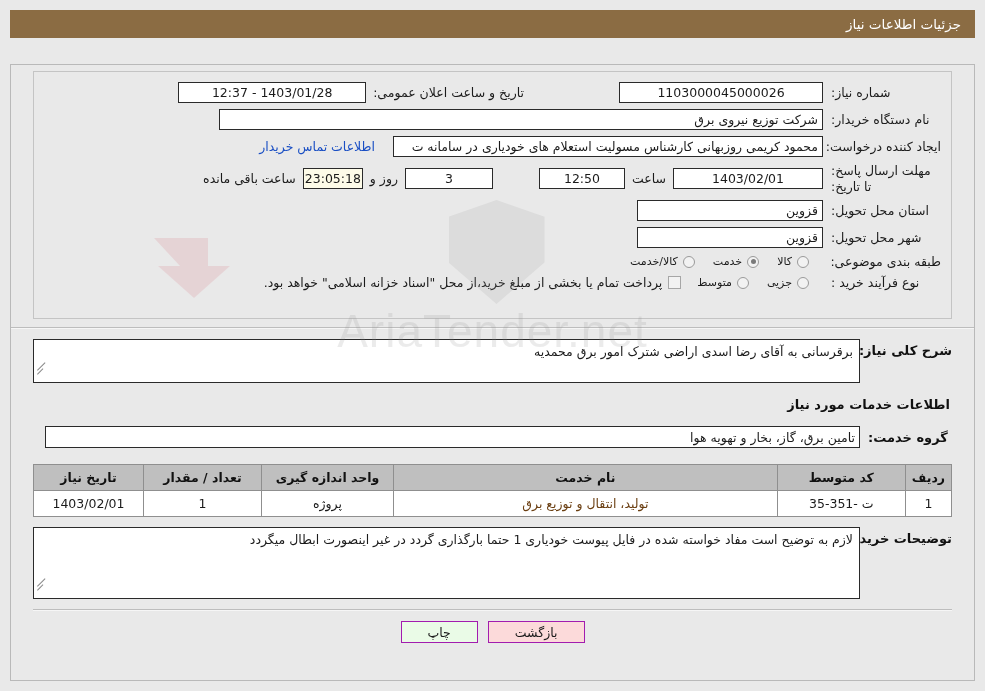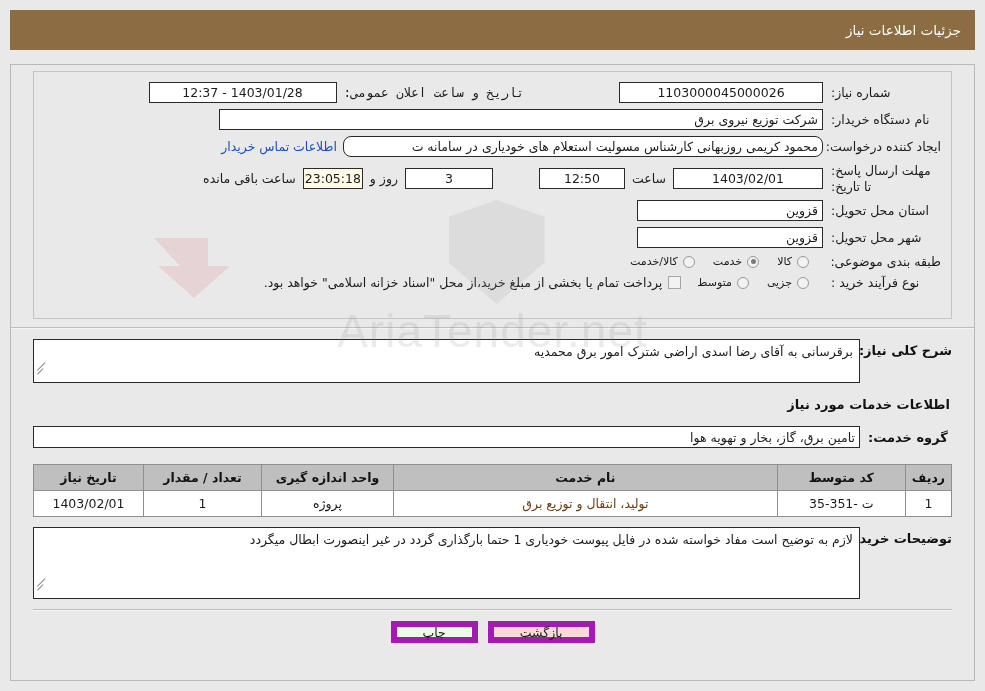--- a/index.html
+++ b/index.html
@@ -14,21 +14,21 @@
     position: relative;
     width: 985px; height: 691px;
     background: #e9e9e9;
     overflow: hidden;
   }
 
   
   .titlebar {
     position: absolute;
     top: 10px; right: 10px; left: 10px;
-    height: 40px;
+    height: 28px;
     background: #8b6c43;
     color: #ffffff;
     display: flex;
     align-items: center;
     justify-content: flex-start;
     padding: 0 14px;
     font-size: 13.5px;
     letter-spacing: 0;
   }
 
@@ -82,21 +82,21 @@
     height: 21px;
     font-size: 12.5px;
     color: #1b1b1b;
     display: flex;
     align-items: center;
     justify-content: center;
     padding: 0 4px;
     overflow: hidden;
     white-space: nowrap;
   }
-  .fld.right { justify-content: flex-start; }
+  .fld.right { justify-content: flex-start; margin-left: 12px; }
   .fld.cream { background: #fdfbe8; }
 
   .inline-lbl {
     font-size: 12.5px;
     color: #1b1b1b;
     padding: 0 7px;
     white-space: nowrap;
   }
   .link {
     color: #1a4fc4;
@@ -278,21 +278,21 @@
     border-top: 1px solid #bdbdbd;
     border-bottom: 1px solid #f6f6f6;
   }
   .btnbar {
     display: flex;
     justify-content: center;
     gap: 10px;
     padding-top: 10px;
   }
   .btn {
-    border: 6px solid #a21caf;
+    border: 1px solid #a21caf;
     height: 22px;
     min-width: 66px;
     font-size: 12.5px;
     color: #1b1b1b;
     display: flex;
     align-items: center;
     justify-content: center;
     cursor: pointer;
     padding: 0 26px;
   }
@@ -351,32 +351,32 @@
     <span>جزئیات اطلاعات نیاز</span>
   </div>
 
   <div class="panel">
 
     <div class="info-block">
 
       <div class="row">
         <span class="lbl lbl-w">شماره نیاز:</span>
         <div class="fld" style="width:204px;">1103000045000026</div>
-        <span class="inline-lbl" style="margin-right:88px;font-family:Liberation Mono, monospace;">تاریخ و ساعت اعلان عمومی:</span>
+        <span class="inline-lbl" style="margin-right:88px;">تاریخ و ساعت اعلان عمومی:</span>
         <div class="fld" style="width:188px;">1403/01/28 - 12:37</div>
       </div>
 
       <div class="row">
         <span class="lbl lbl-w">نام دستگاه خریدار:</span>
         <div class="fld right" style="width:604px;">شرکت توزیع نیروی برق</div>
       </div>
 
       <div class="row">
         <span class="lbl lbl-w">ایجاد کننده درخواست:</span>
-        <div class="fld right" style="width:480px;border-radius:8px;">محمود کریمی روزبهانی کارشناس  مسولیت استعلام های خودیاری در سامانه ت</div>
+        <div class="fld right" style="width:430px;">محمود کریمی روزبهانی کارشناس  مسولیت استعلام های خودیاری در سامانه ت</div>
         <span class="link">اطلاعات تماس خریدار</span>
       </div>
 
       <div class="row">
         <span class="lbl lbl-w2">مهلت ارسال پاسخ: تا تاریخ:</span>
         <div class="fld" style="width:150px;">1403/02/01</div>
         <span class="inline-lbl">ساعت</span>
         <div class="fld" style="width:86px;">12:50</div>
         <div class="fld" style="width:88px;margin-right:46px;">3</div>
         <span class="inline-lbl">روز و</span>

